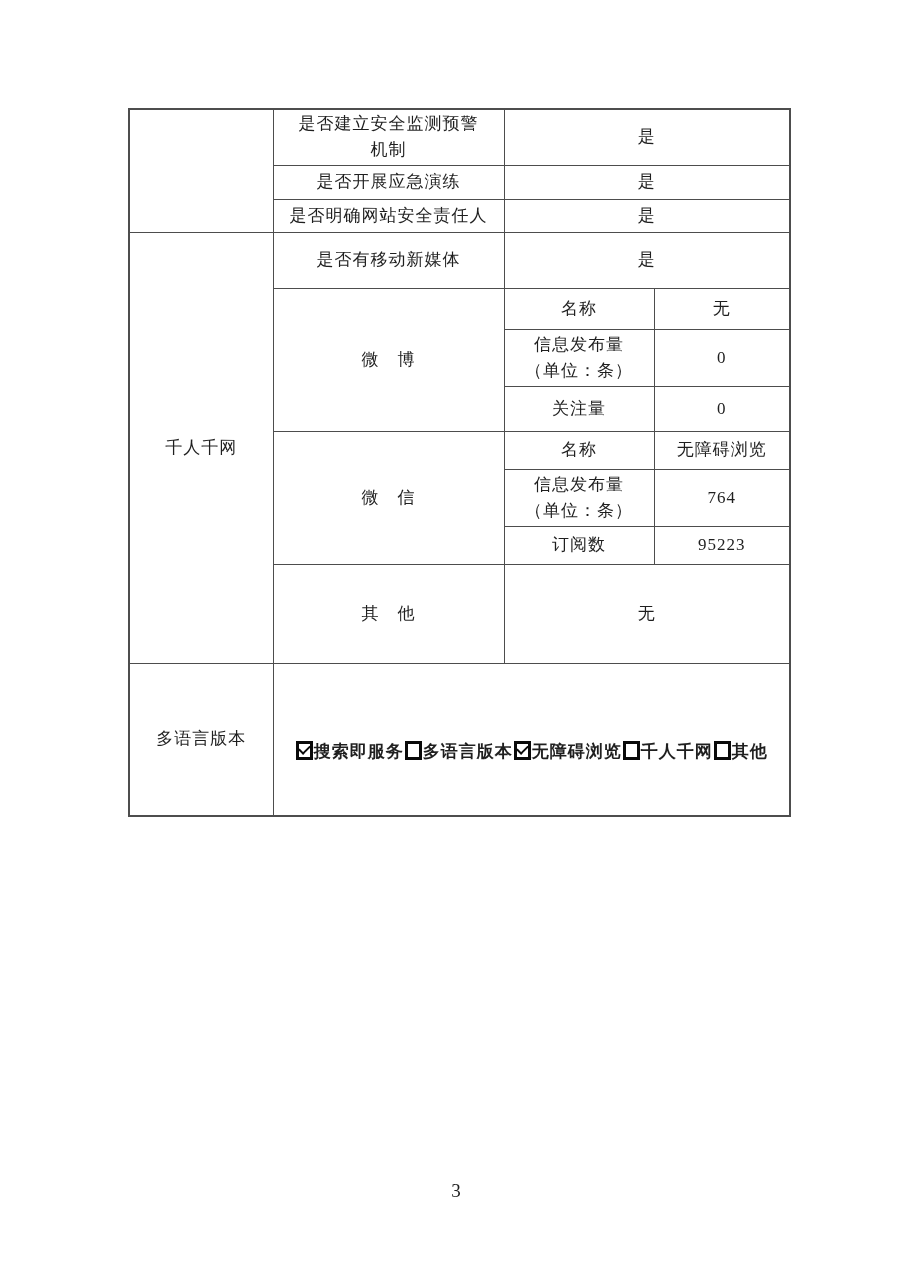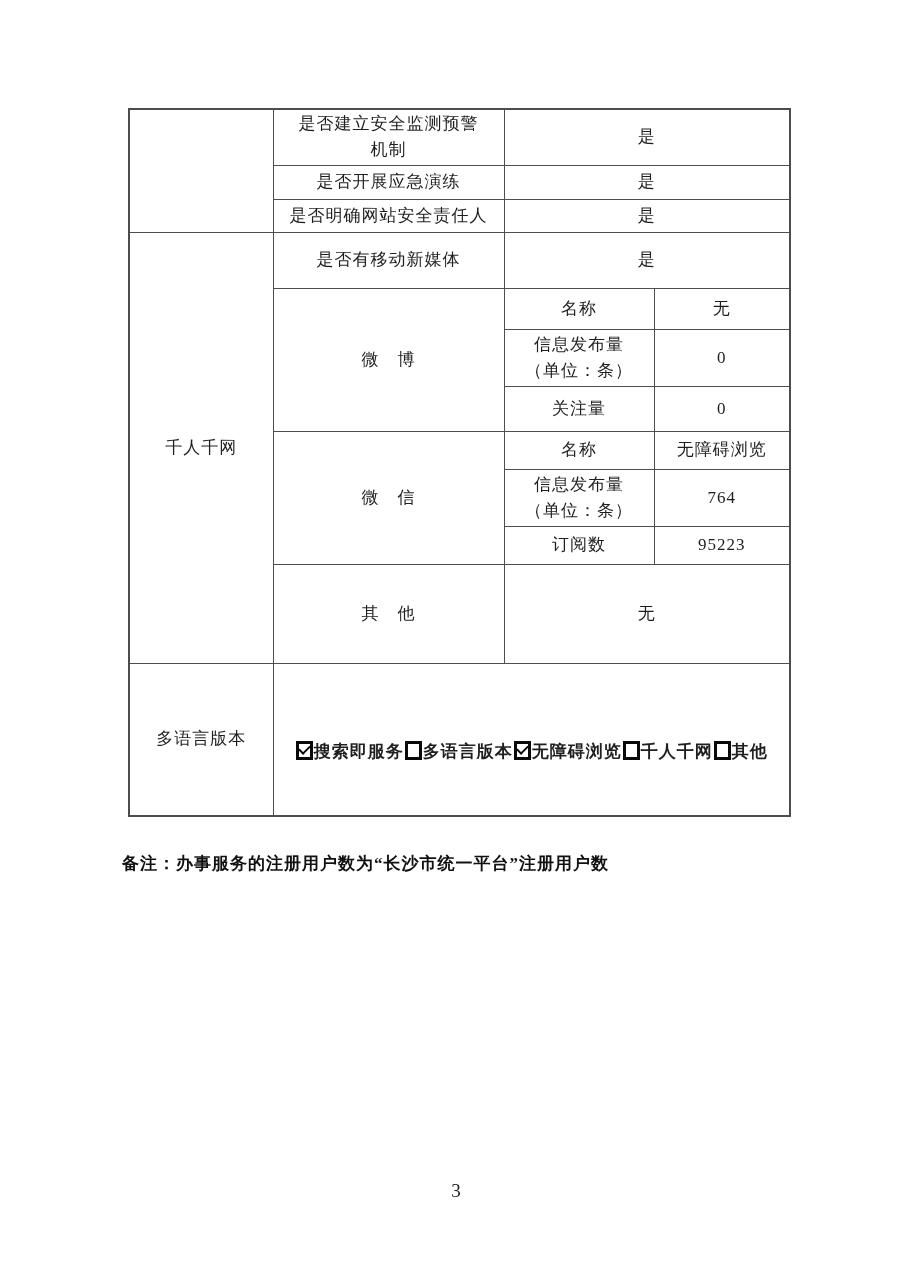--- a/index.html
+++ b/index.html
@@ -167,17 +167,16 @@
 
     <tr class="h153">
       <td>多语言版本</td>
       <td colspan="3" class="innov-cell">
         <span class="cb-item"><span class="cb checked"><span class="check"></span></span><span>搜索即服务</span></span><span class="cb-item"><span class="cb"></span><span>多语言版本</span></span><span class="cb-item"><span class="cb checked"><span class="check"></span></span><span>无障碍浏览</span></span><span class="cb-item"><span class="cb"></span><span>千人千网</span></span><span class="cb-item"><span class="cb"></span><span>其他</span></span>
       </td>
     </tr>
   </tbody>
     </table>
 
-  <div class="footnote">备注：办事服务的注册用户数为“长沙市统一平台”注册用户数</div>
 
   <div class="page-number">3</div>
 
 </div>
 
 </body></html>

